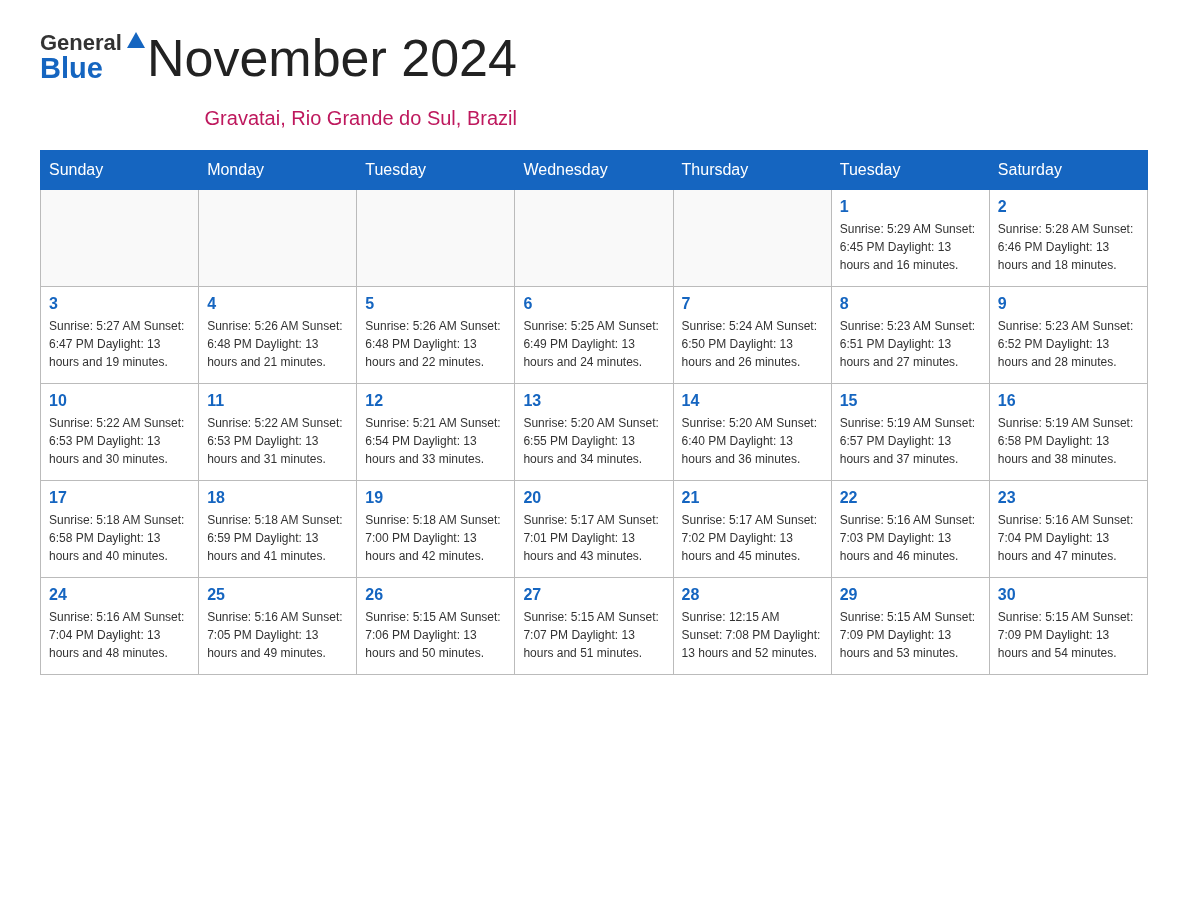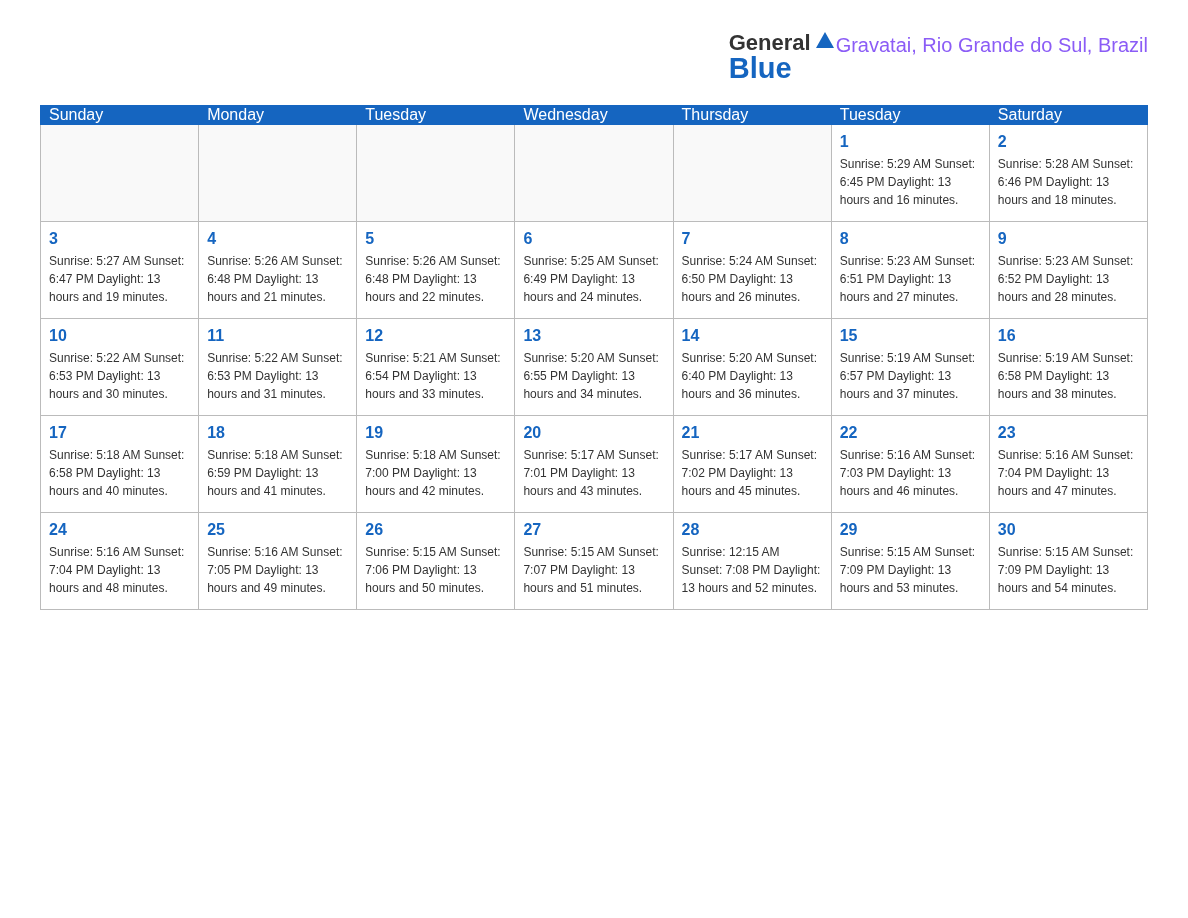--- a/index.html
+++ b/index.html
@@ -5,21 +5,21 @@
     * { box-sizing: border-box; margin: 0; padding: 0; }
     body {
       font-family: Arial, sans-serif;
       background: #fff;
       padding: 30px 40px;
       width: 1188px;
       min-height: 918px;
     }
     .header {
       display: flex;
-      justify-content: flex-end;
+      justify-content: flex-start;
       align-items: flex-start;
       margin-bottom: 20px;
     }
     .logo-text-general {
       font-size: 22px;
       font-weight: bold;
       color: #333;
     }
     .logo-text-blue {
       font-size: 29px;
@@ -30,32 +30,32 @@
       text-align: right;
     }
     .month-title {
       font-size: 52px;
       font-weight: 300;
       color: #222;
       line-height: 1.1;
     }
     .location {
       font-size: 20px;
-      color: #8b5cf6;
-      margin-top: 4px;
+      color: #be185d;
+      margin-top: 20px;
     }
     .calendar {
       width: 100%;
       border-collapse: collapse;
       border: 1px solid #999;
     }
     .calendar th {
       background-color: #1565c0;
       color: #fff;
-      padding: 0 8px;
+      padding: 10px 8px;
       font-size: 16px;
       font-weight: normal;
       text-align: left;
       border: 1px solid #1565c0;
     }
     .calendar td {
       vertical-align: top;
       padding: 8px 8px 12px 8px;
       border: 1px solid #bbb;
       width: calc(100% / 7);
@@ -97,20 +97,21 @@
       <span class="logo-text-general">General</span>
       <span style="display:inline-block;margin-left:3px;">
         <svg width="22" height="22" viewBox="0 0 22 22">
           <polygon points="11,2 20,18 2,18" fill="#1565c0"></polygon>
         </svg>
       </span>
     </div>
     <span class="logo-text-blue" style="margin-top:-4px;">Blue</span>
   </div>
   <div class="header-right">
+    <div class="month-title">November 2024</div>
     <div class="location">Gravatai, Rio Grande do Sul, Brazil</div>
   </div>
 </div>
 
 <table class="calendar">
   <thead>
     <tr>
     <th>Sunday</th>
         <th>Monday</th>
         <th>Tuesday</th>

